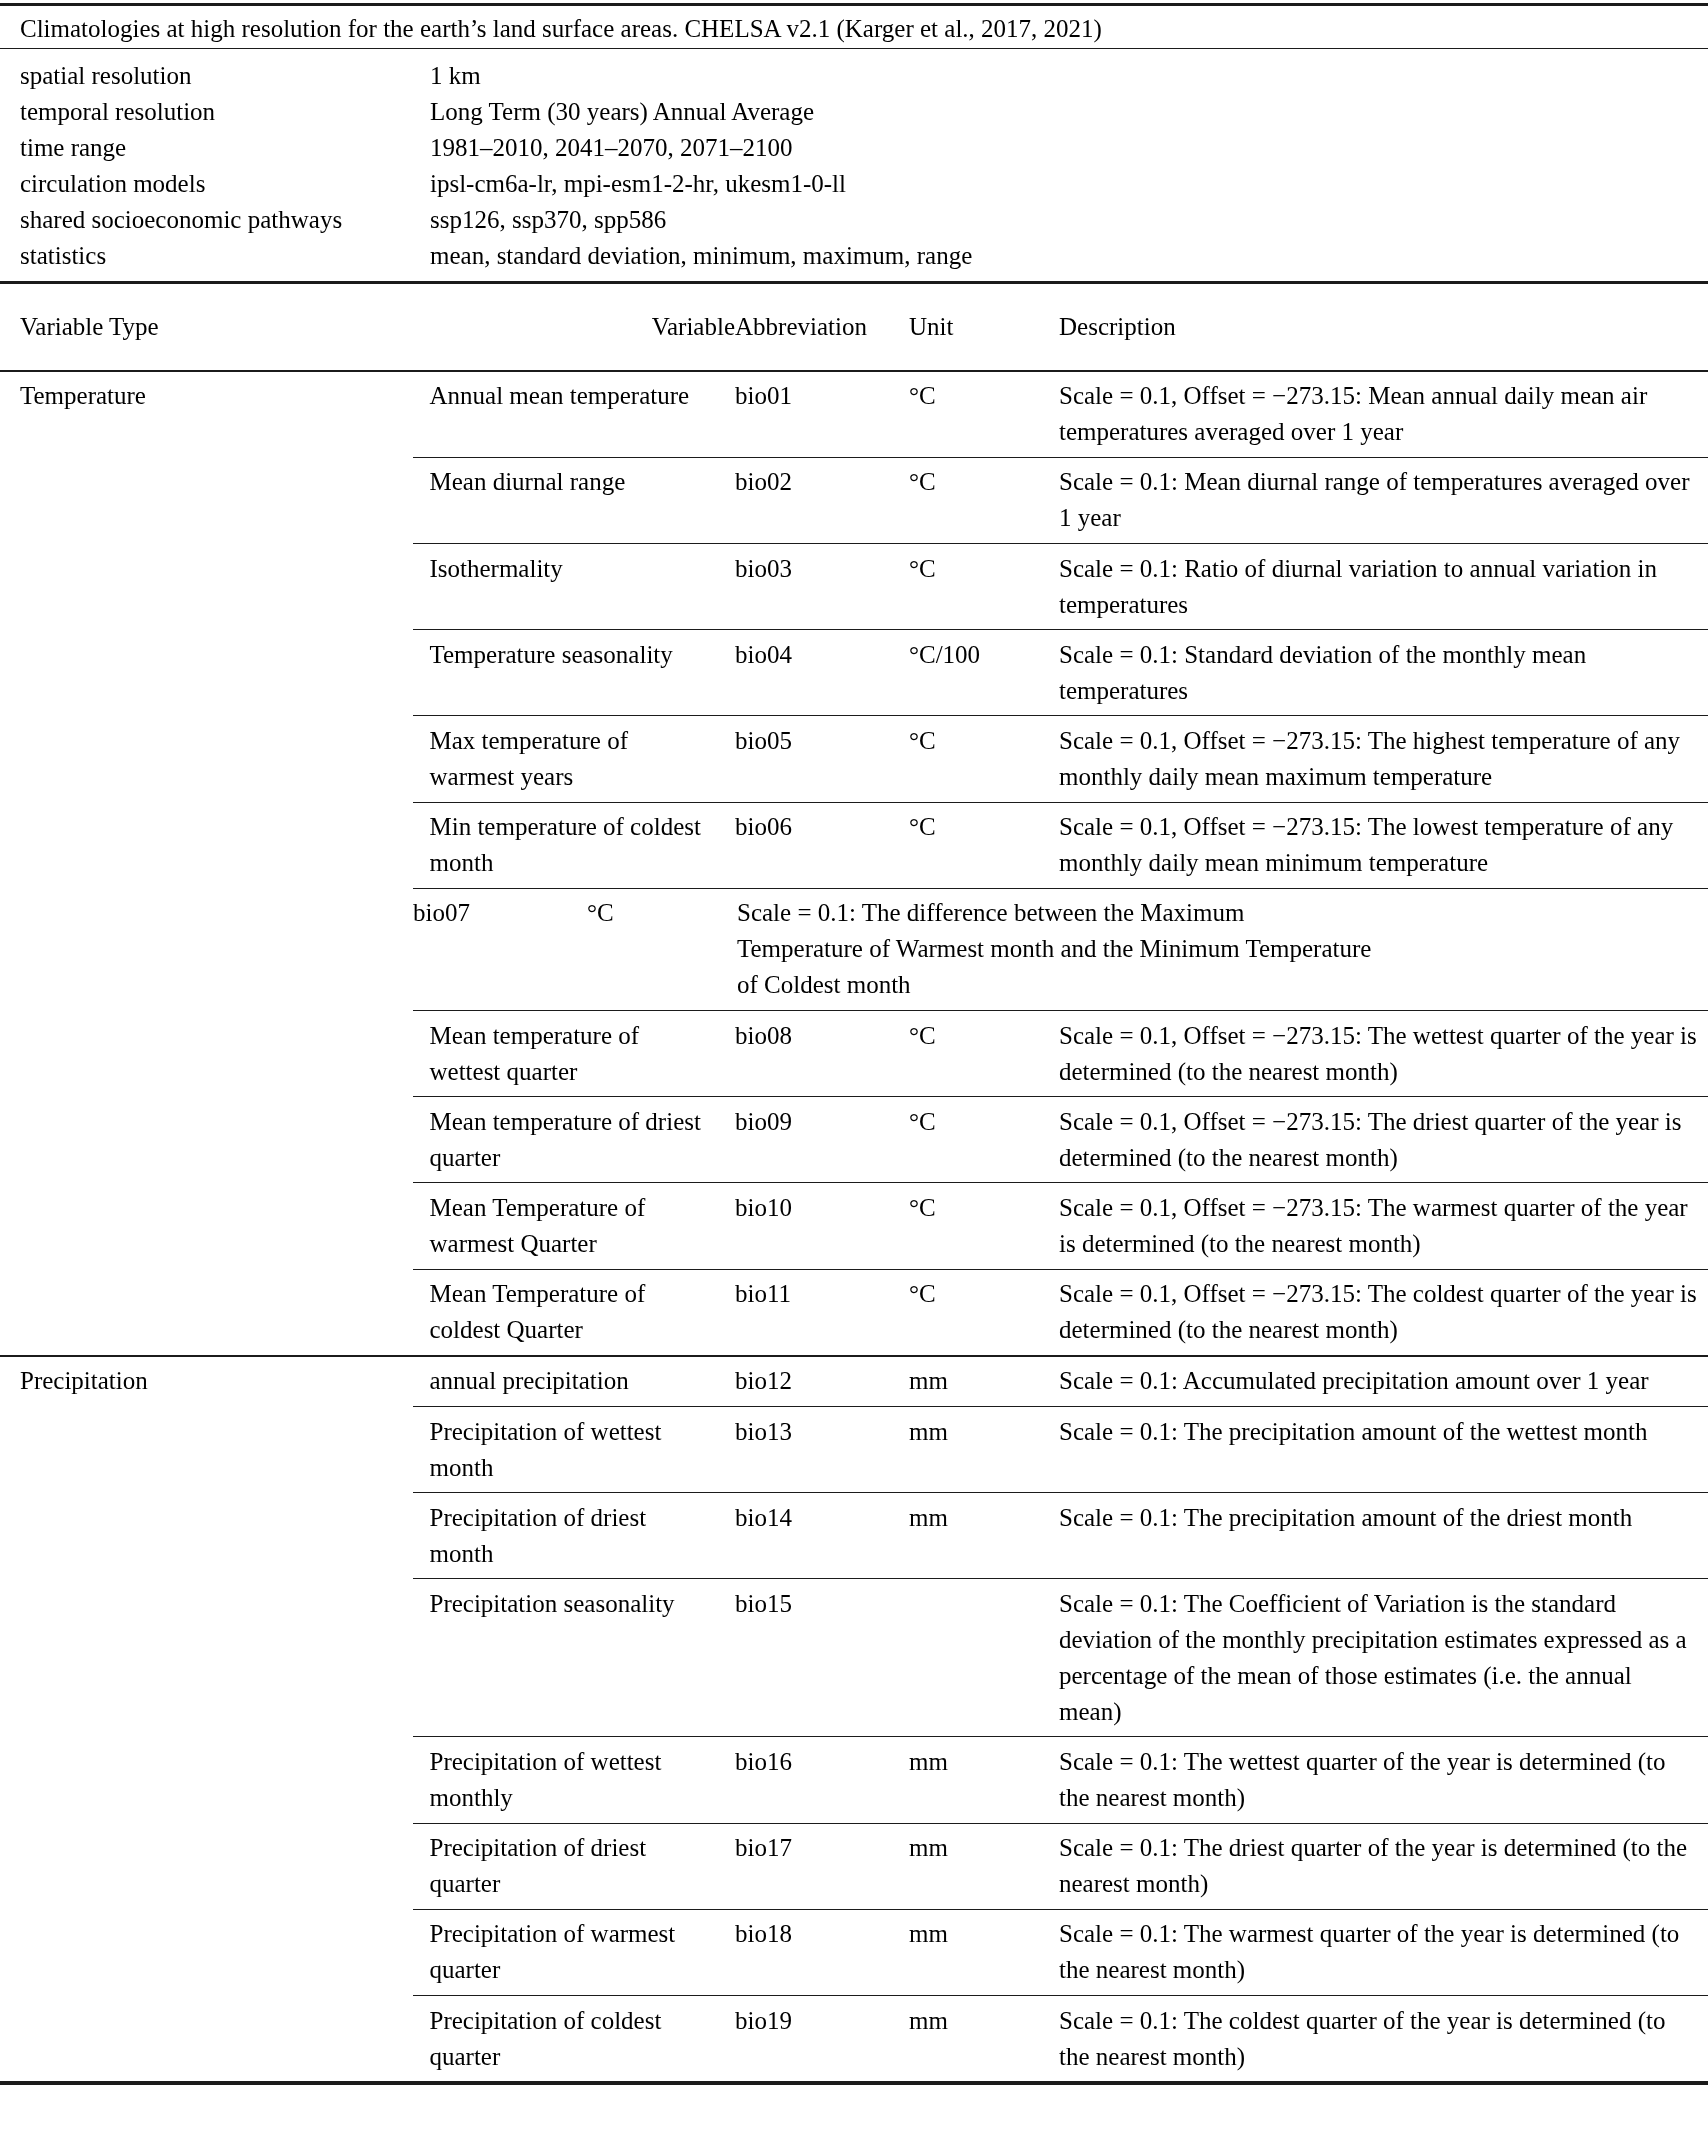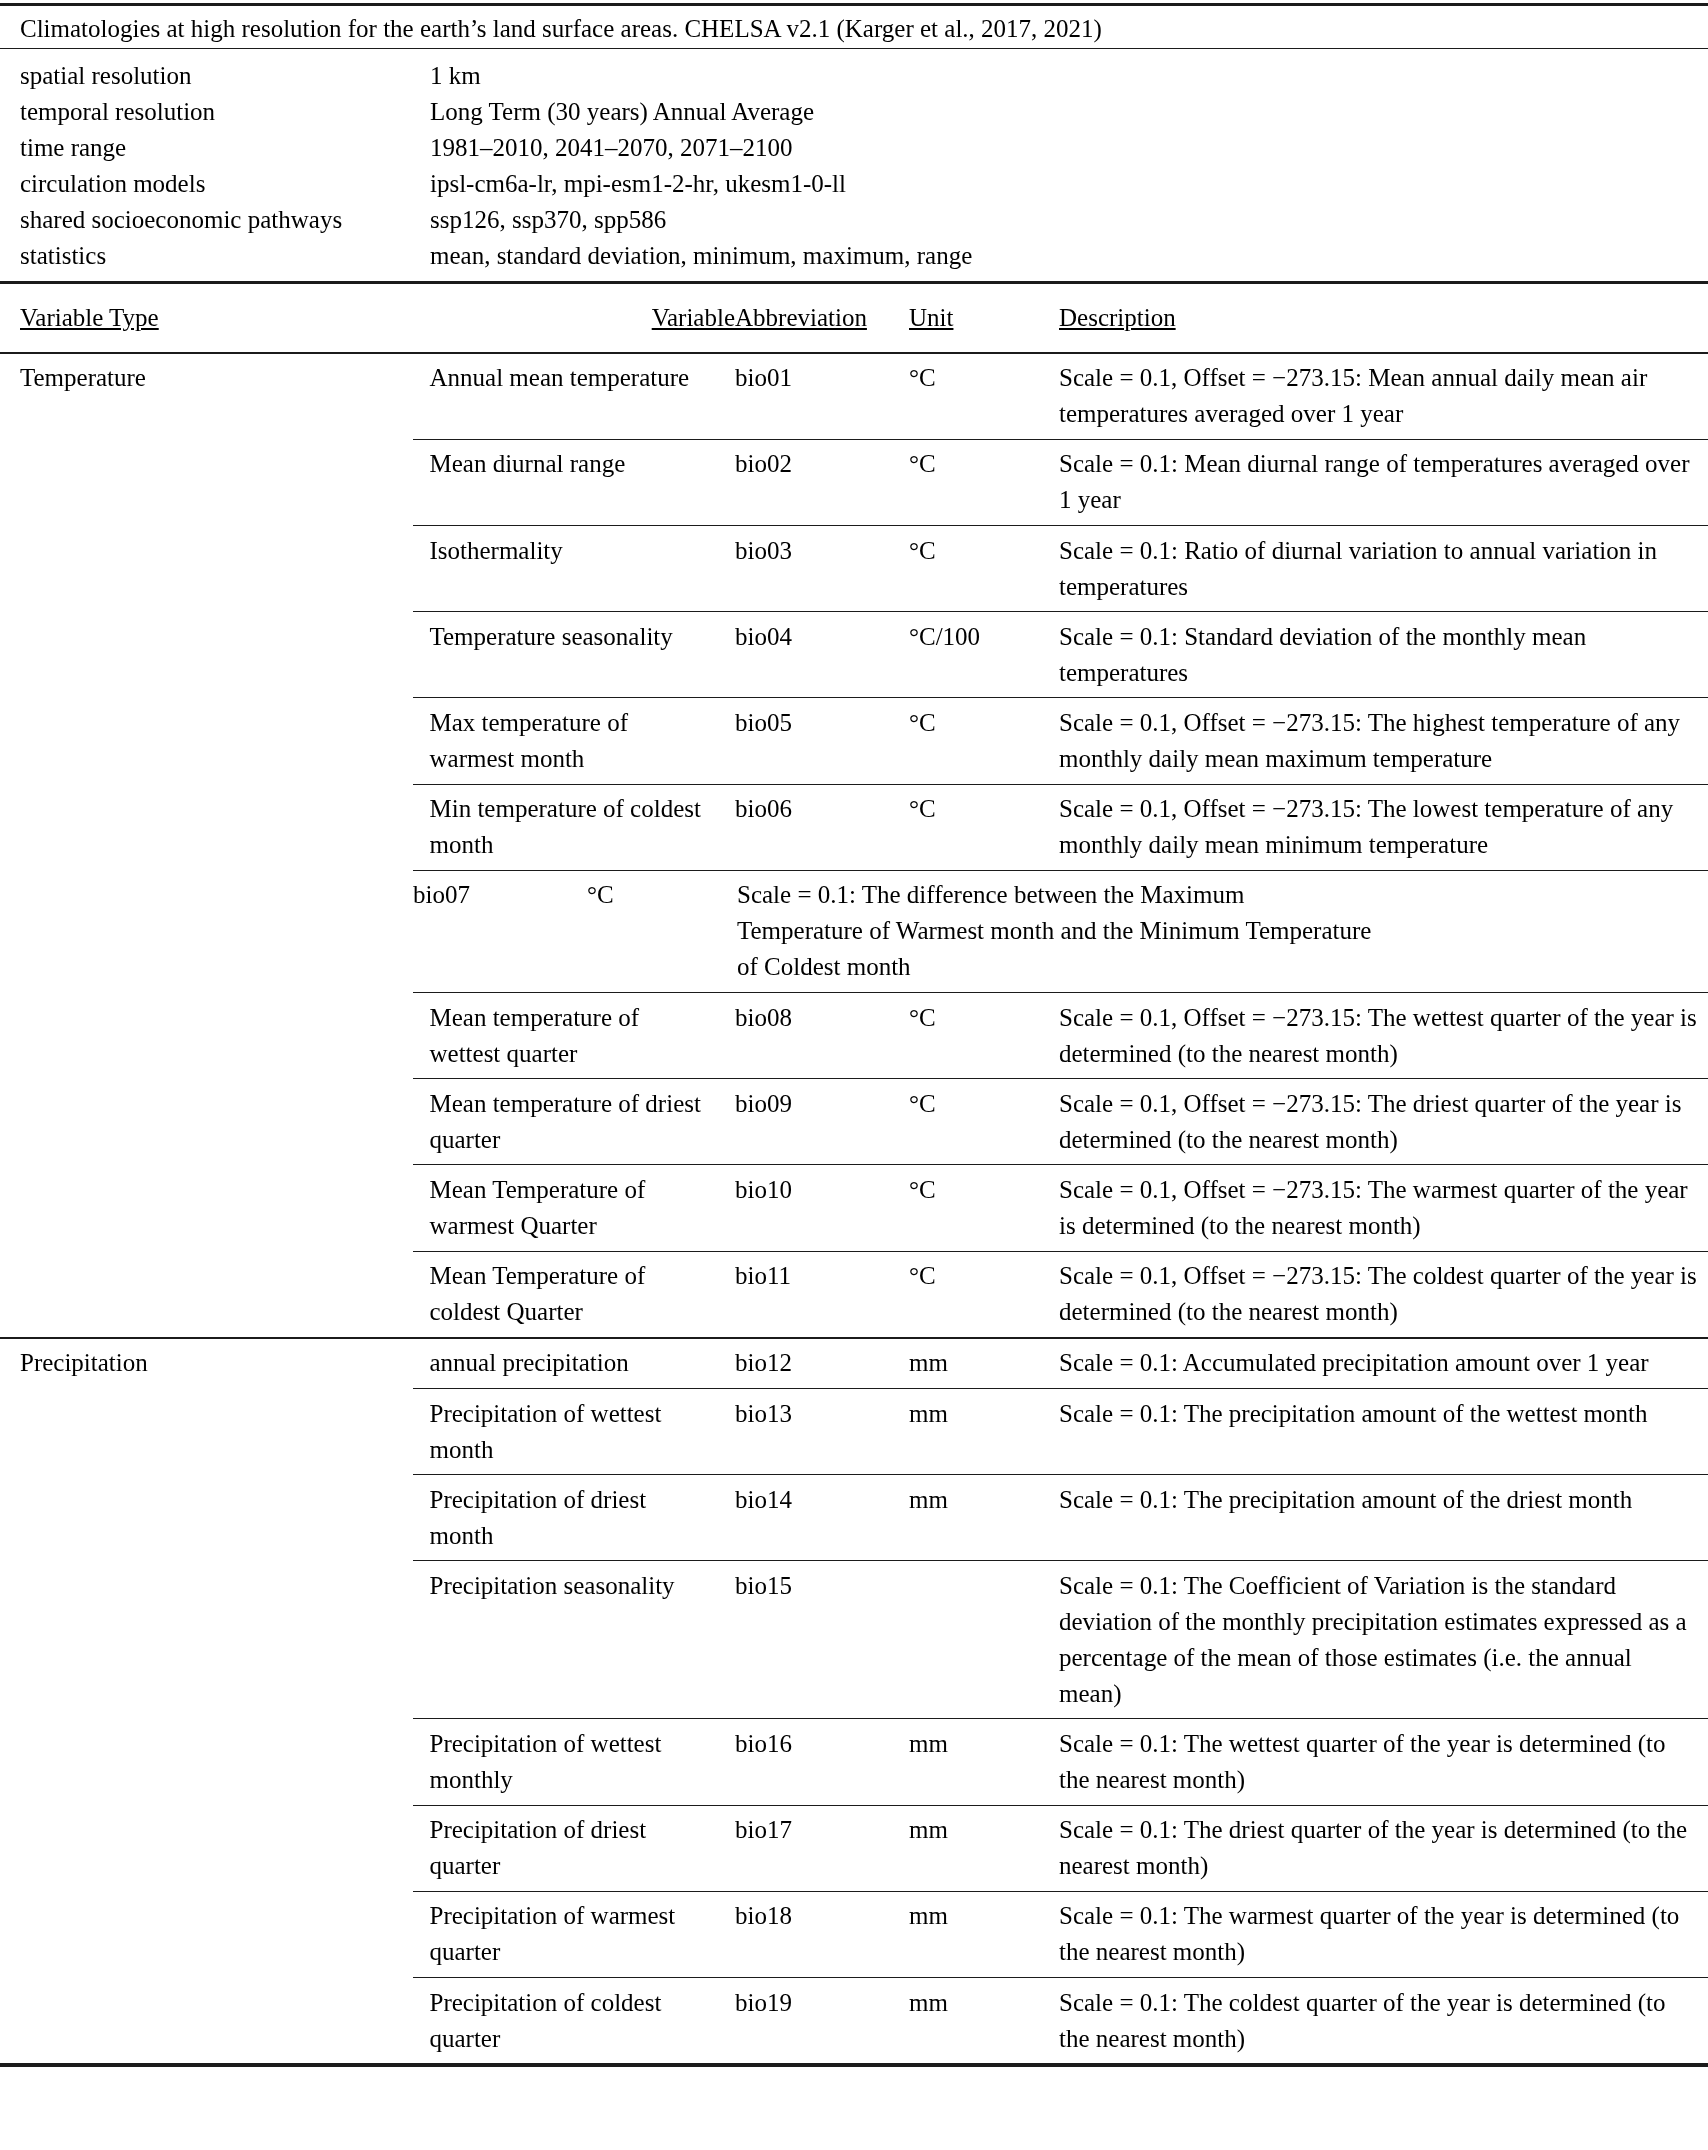--- a/index.html
+++ b/index.html
@@ -19,21 +19,21 @@
   
   .caption { padding: 5px 20px 1px 20px; white-space: nowrap; border-radius: 10px; }
 
   
   .meta { padding: 8.3px 0 7.4px 0; }
   .meta-row { display: flex; }
   .meta-label { width: 430px; padding-left: 20px; flex: none; }
   .meta-value { flex: 1; }
 
   
-  .headrow { display: flex; padding: 16px 0; text-decoration: underline; }
+  .headrow { display: flex; padding: 25px 0; }
   .h-type { width: 413px; padding-left: 20px; flex: none; }
   .h-var  { width: 322px; padding-left: 16.5px; flex: none; text-align: right; }
   .h-abbr { width: 174px; flex: none; }
   .h-unit { width: 150px; flex: none; }
   .h-desc { flex: 1; }
 
   
   .group { display: flex; border-top: 2.5px solid #1b1b1b; }
   .group-type { width: 413px; flex: none; padding: 6.6px 0 6.6px 20px; }
   .group-rows { flex: 1; }
@@ -114,21 +114,21 @@
     <div class="cell c-unit">°C</div>
     <div class="cell c-desc">Scale = 0.1: Ratio of diurnal variation to annual variation in temperatures</div>
   </div>
           <div class="row">
     <div class="cell c-var">Temperature seasonality</div>
     <div class="cell c-abbr">bio04</div>
     <div class="cell c-unit">°C/100</div>
     <div class="cell c-desc">Scale = 0.1: Standard deviation of the monthly mean temperatures</div>
   </div>
           <div class="row">
-    <div class="cell c-var">Max temperature of warmest month</div>
+    <div class="cell c-var">Max temperature of warmest years</div>
     <div class="cell c-abbr">bio05</div>
     <div class="cell c-unit">°C</div>
     <div class="cell c-desc">Scale = 0.1, Offset = −273.15: The highest temperature of any monthly daily mean maximum temperature</div>
   </div>
           <div class="row">
     <div class="cell c-var">Min temperature of coldest month</div>
     <div class="cell c-abbr">bio06</div>
     <div class="cell c-unit">°C</div>
     <div class="cell c-desc">Scale = 0.1, Offset = −273.15: The lowest temperature of any monthly daily mean minimum temperature</div>
   </div>

